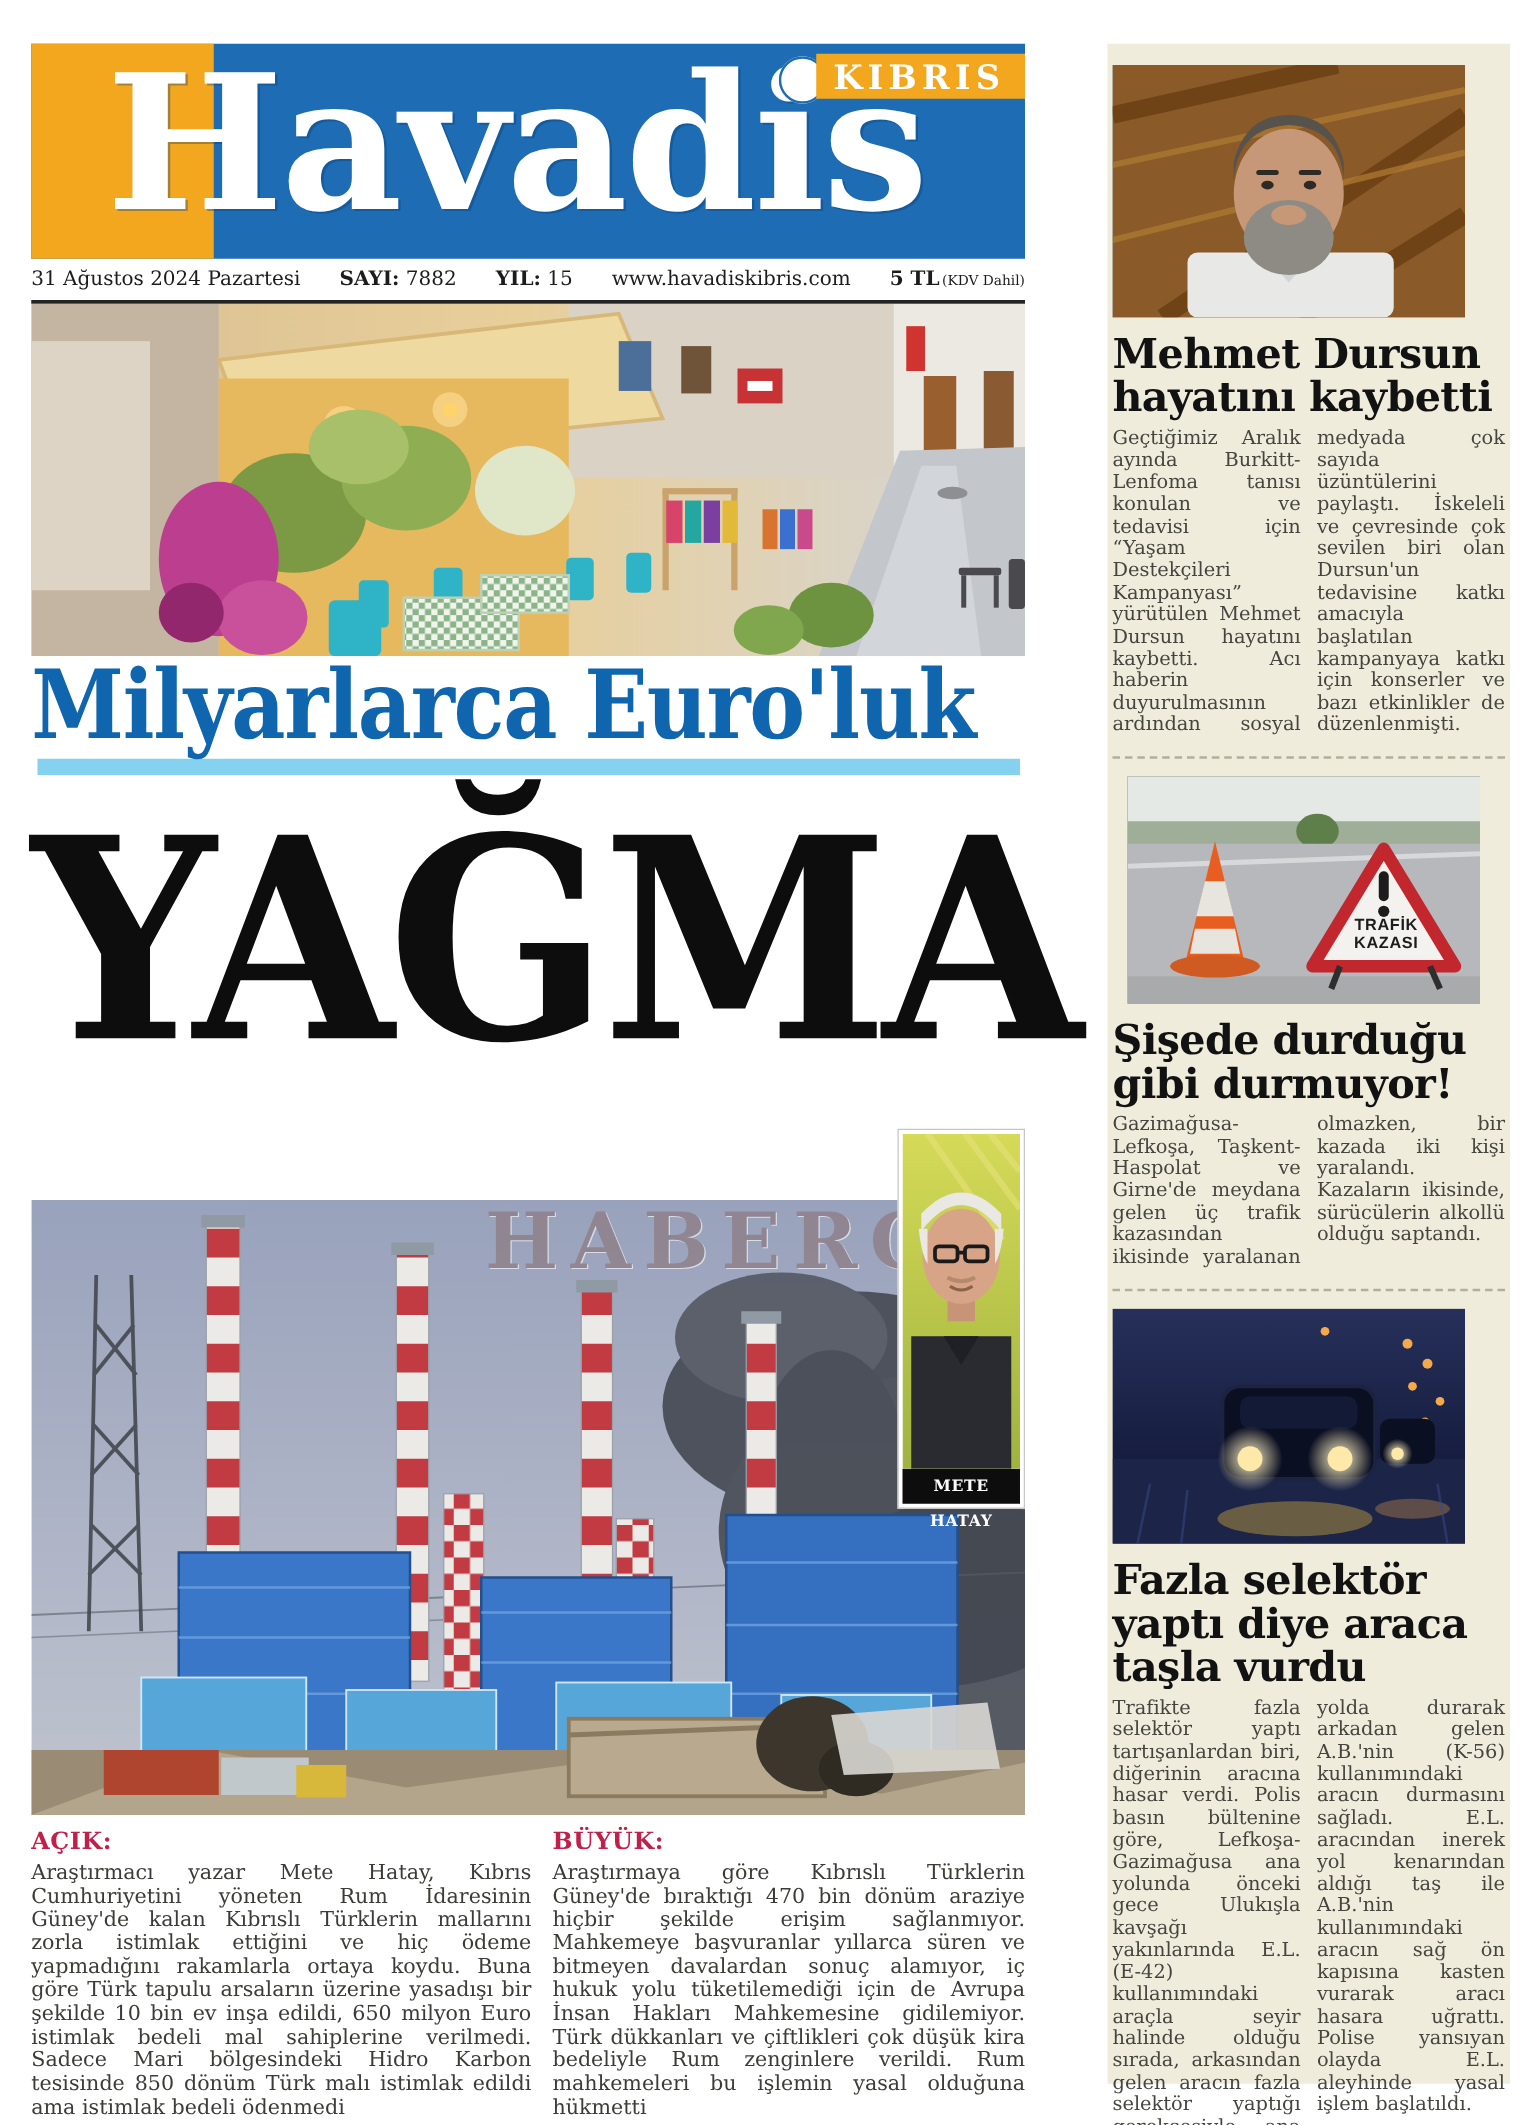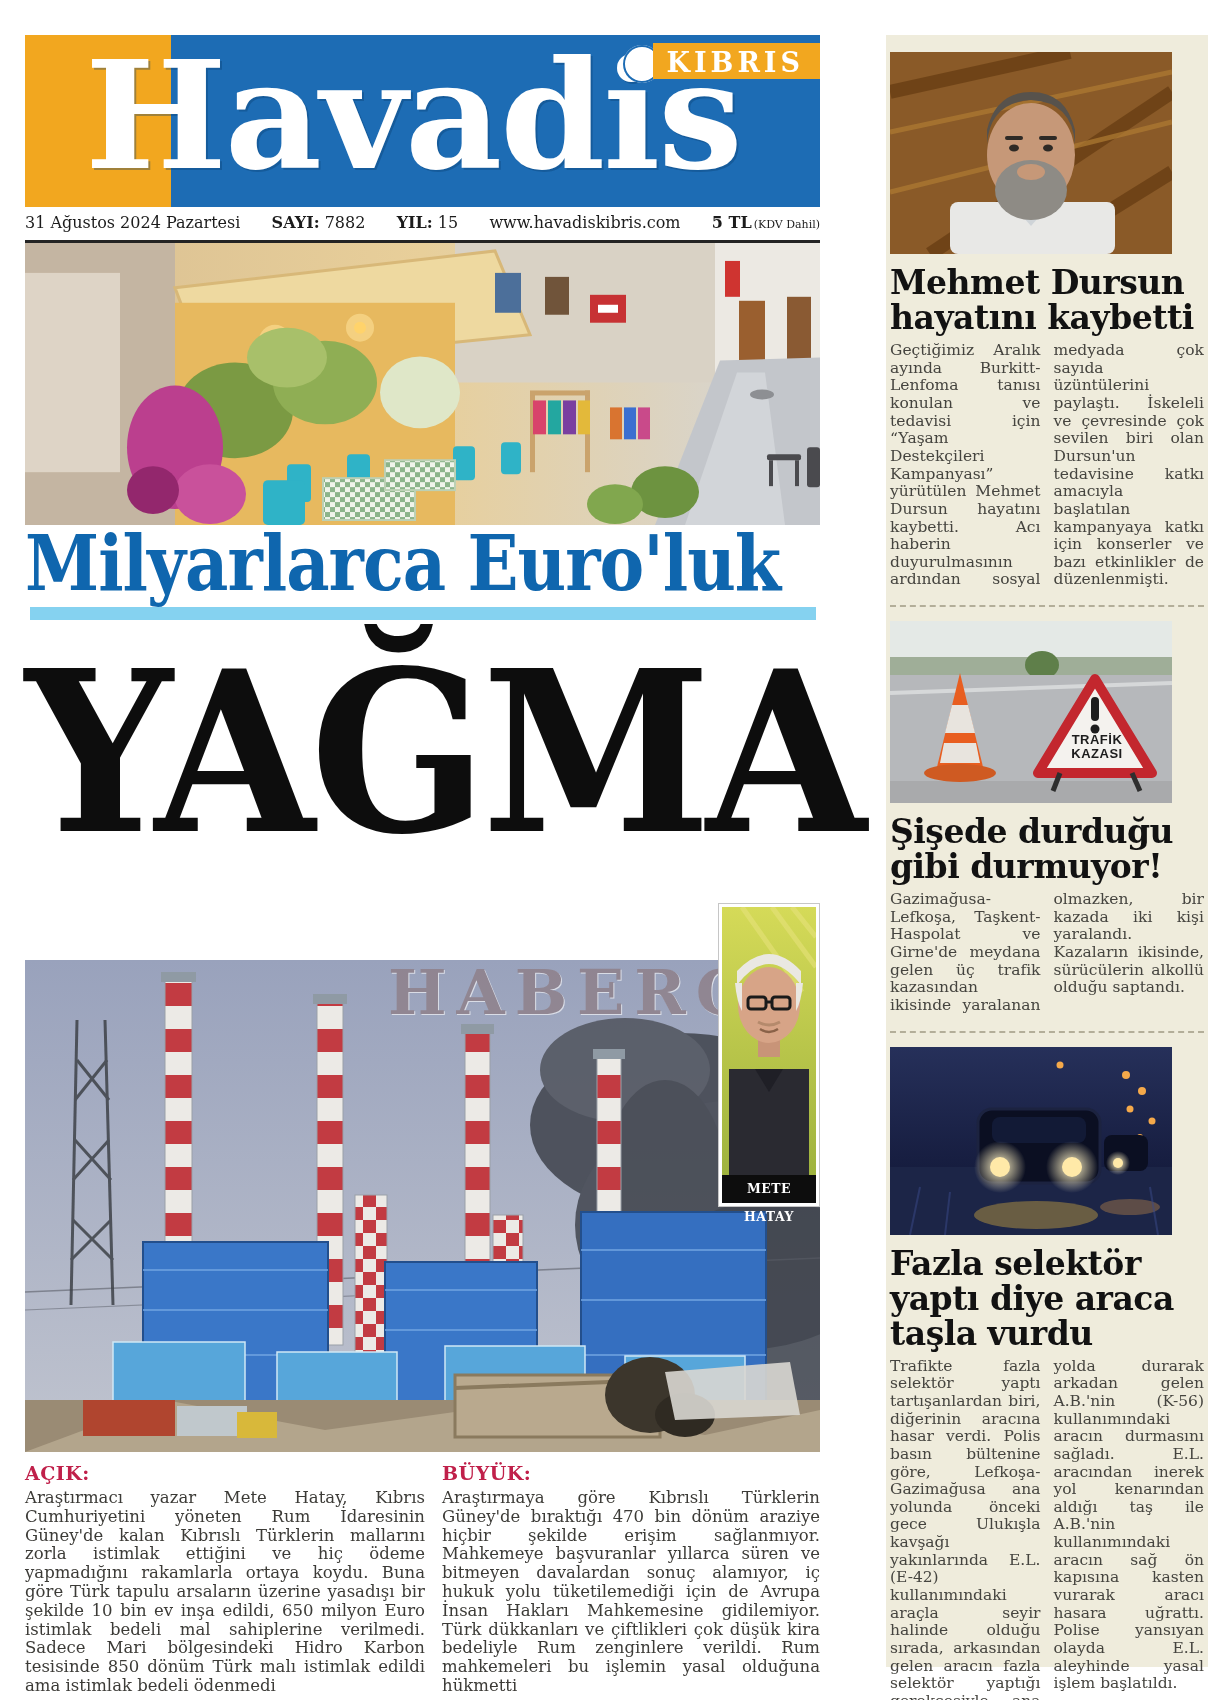--- a/index.html
+++ b/index.html
@@ -327,21 +327,21 @@
           <rect x="115" y="84" width="18" height="4" rx="2"></rect>
             <rect x="149" y="84" width="18" height="4" rx="2"></rect>
         </g>
       </svg>
     </figure>
     <h2 class="sb-head">Mehmet Dursun hayatını kaybetti</h2>
     <p class="sb-body">Geçtiğimiz Aralık ayında Burkitt-Lenfoma tanısı konulan ve tedavisi için “Yaşam Destekçileri Kampanyası” yürütülen Mehmet Dursun hayatını kaybetti. Acı haberin duyurulmasının ardından sosyal medyada çok sayıda üzüntülerini paylaştı. İskeleli ve çevresinde çok sevilen biri olan Dursun'un tedavisine katkı amacıyla başlatılan kampanyaya katkı için konserler ve bazı etkinlikler de düzenlenmişti.</p>
 
     <hr class="dash">
 
-    <figure class="sb-img" style="height:182px;">
+    <figure class="sb-img" style="height:182px;margin-left:12px;">
       <svg width="282" height="182" viewBox="0 0 282 182" preserveAspectRatio="none">
         <rect width="282" height="40" fill="#e4e9e6"></rect>
         <rect y="36" width="282" height="20" fill="#9fae98"></rect>
         <ellipse cx="152" cy="44" rx="17" ry="14" fill="#5f7f4a"></ellipse>
         <rect x="150" y="54" width="4" height="10" fill="#6b5838"></rect>
         <rect y="54" width="282" height="128" fill="#b6b8bb"></rect>
         <line x1="0" y1="72" x2="282" y2="62" stroke="#d6d8d9" stroke-width="4"></line>
         <rect y="160" width="282" height="22" fill="#a9aaac"></rect>
         <polygon points="70,52 46,150 94,150" fill="#e85e20"></polygon>
         <polygon points="62,84 55,112 85,112 78,84" fill="#e8e4de"></polygon>

